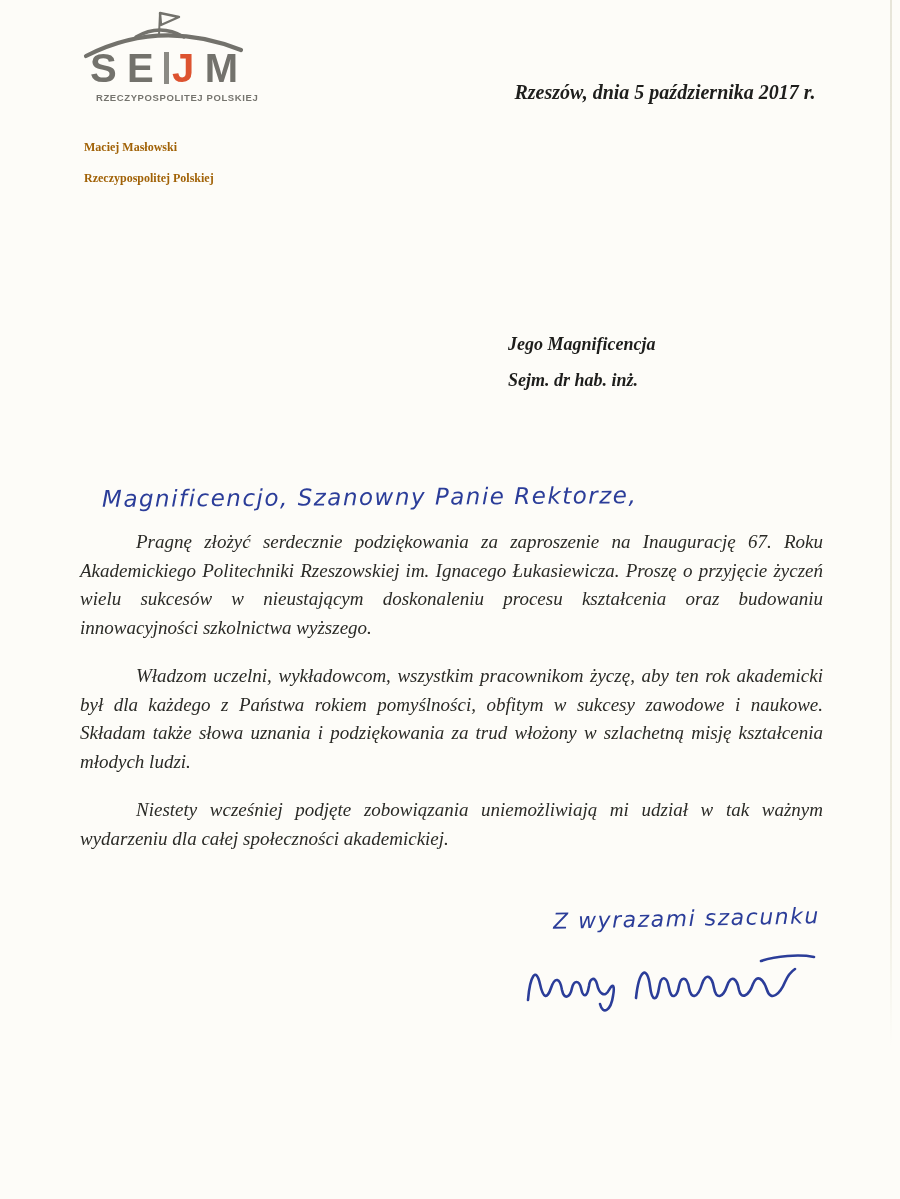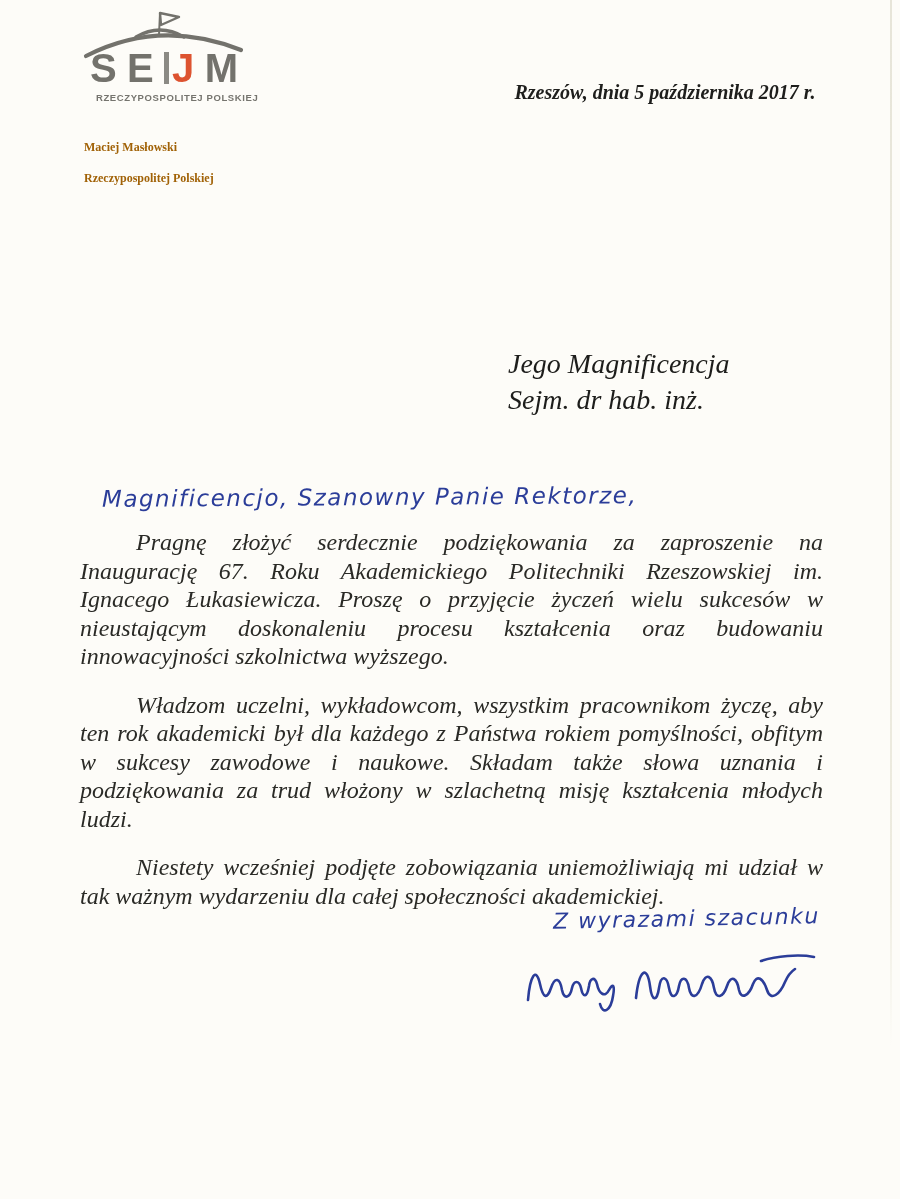--- a/index.html
+++ b/index.html
@@ -82,36 +82,35 @@
     left: 84px; top: 126px;
     font-size: 12px;
     font-weight: 700;
     line-height: 31px;
     color: #a16207;
     margin-top: 6px;
   }
   .recipient {
     position: absolute;
     left: 508px; top: 326px;
-    font-size: 28px;
-    font-weight: 400;
+    font-size: 18px;
+    font-weight: 700;
     font-style: italic;
     line-height: 36px;
     color: #1d1d1b;
-    margin-top: 20px;
   }
 
   .body-text {
     position: absolute;
     left: 80px; top: 528px;
     width: 743px;
   }
   .body-text p {
     font-style: italic;
-    font-size: 24px;
+    font-size: 19px;
     line-height: 28.5px;
     text-align: justify;
     text-indent: 56px;
     margin-bottom: 20px;
     color: #2a2a26;
   }
 
   
   .hand {
     font-family: "DejaVu Sans", sans-serif;

